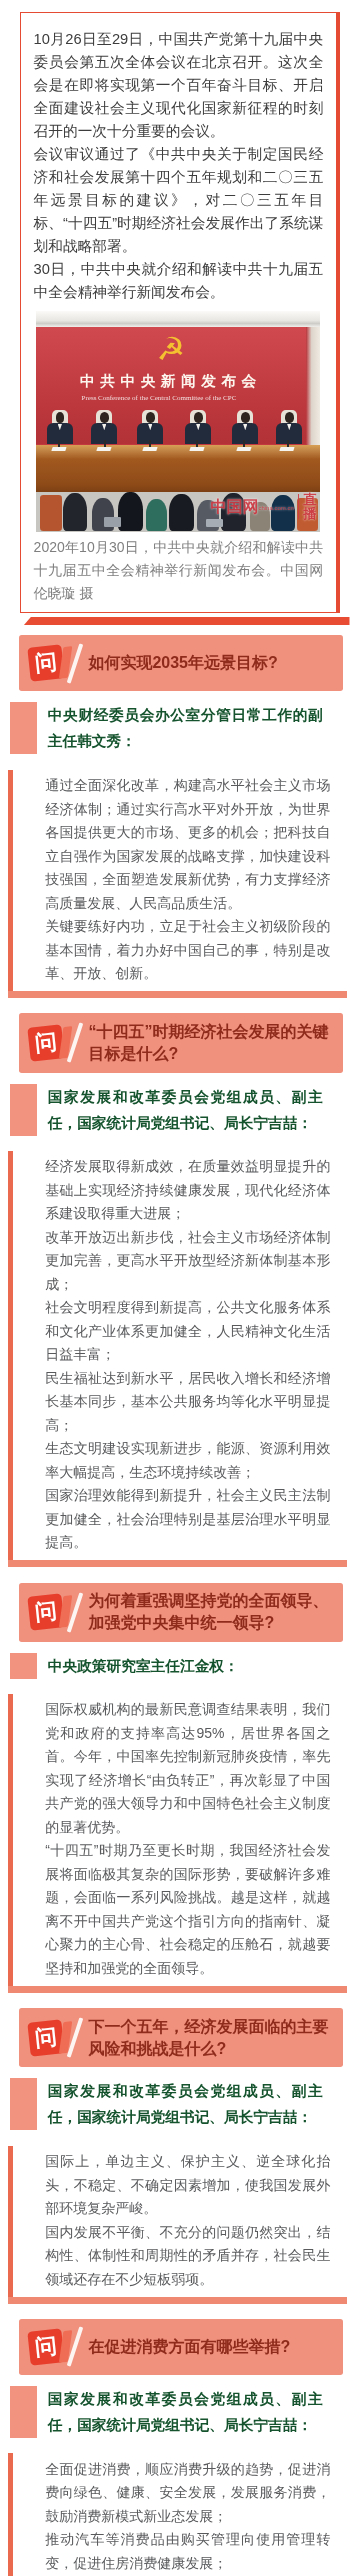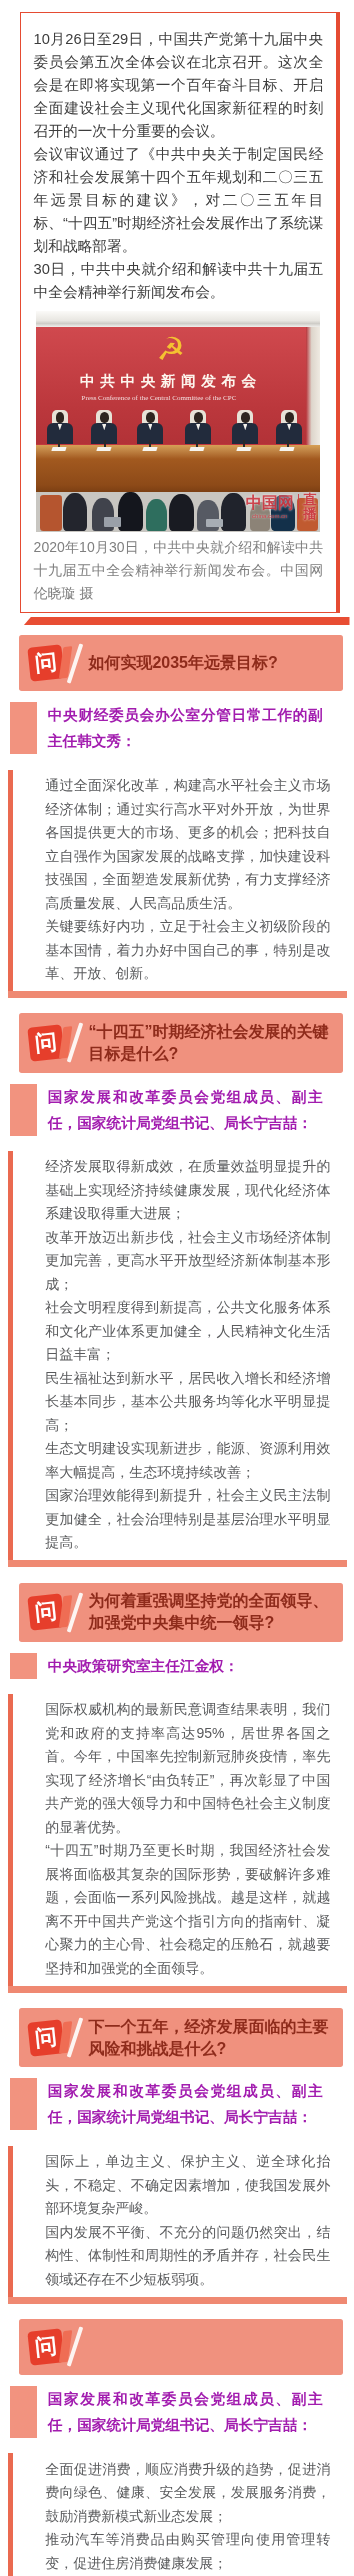--- a/index.html
+++ b/index.html
@@ -48,21 +48,21 @@
     background:#f4f2ec;clip-path:polygon(50% 100%,0 0,100% 0);}
   .ph-table{position:absolute;left:0;top:134px;width:100%;height:47px;
     background:linear-gradient(#d7a055 0,#c08444 12%,#a2591f 30%,#8d4a18 85%,#7c3f13);}
   .ph-paper{position:absolute;top:2.2px;width:14px;height:3.8px;background:#f6f4ee;
     border-radius:0.5px;transform:skewX(-18deg);}
   .ph-mic{position:absolute;top:-4.4px;width:1.6px;height:7px;background:#2a2a2a;}
   .audience{position:absolute;left:0;top:181px;width:100%;height:40px;background:#c8c6c1;}
   .aud{position:absolute;border-radius:46% 46% 14% 14%;}
   .ph-wm{position:absolute;right:2.7px;top:182px;display:flex;align-items:center;
     gap:3.8px;opacity:.92;text-shadow:0 0 2.2px rgba(255,255,255,.9);}
-  .ph-wm .col{display:flex;flex-direction:column;align-items:center;line-height:1;}
+  .ph-wm .col{display:flex;align-items:center;line-height:1;}
   .ph-wm .logo{font-size:16px;font-weight:bold;color:#ce3c46;}
   .ph-wm .url{font-size:6px;color:#ce3c46;margin-top:1.6px;}
   .ph-wm .sep{width:1.1px;height:25px;background:#ce3c46;}
   .ph-wm .live{width:15.3px;font-size:13.6px;font-weight:bold;color:#ce3c46;
     word-break:break-all;line-height:14px;text-align:center;}
 
   .caption{margin:4px 0 0 0;font-size:14px;line-height:23px;color:#7f7f7f;
     text-align:justify;word-break:break-all;}
 
   
@@ -81,21 +81,21 @@
     background:#ef6d54;transform:skewX(-14deg);z-index:-1;border-radius:1.6px;}
   .q-badge span{color:#fff;font-size:22px;font-weight:bold;line-height:1;}
   .q-slash{flex:0 0 auto;width:3.8px;height:41px;background:#fdf5f2;
     transform:rotate(18deg);margin:0 12px 0 9.8px;border-radius:1.1px;}
   .q-text{font-size:16px;line-height:22px;font-weight:bold;color:#8e2b1b;
     text-align:left;word-break:break-all;}
 
   .speaker{display:flex;align-items:stretch;margin:11px 0 0 9.8px;}
   .speaker-square{flex:0 0 27px;width:27px;background:#f2937f;}
   .speaker-name{margin-left:11px;width:275px;font-size:14.7px;line-height:26px;
-    font-weight:bold;color:#a21caf;text-align:justify;word-break:break-all;}
+    font-weight:bold;color:#14532d;text-align:justify;word-break:break-all;}
 
   .answer{position:relative;margin:15.3px 8.2px 0 8.2px;
     border-left:5.5px solid #ea6a50;
     padding:4.4px 16.4px 12.5px 32px;}
   .a-p{margin:0;font-size:14px;line-height:23.5px;color:#595a5c;
     text-align:justify;word-break:break-all;}
   .answer-band{position:absolute;left:-5.5px;right:0;bottom:0;height:7px;background:#ef8972;}
 </style>
 </head>
 <body>
@@ -278,20 +278,21 @@
       <div class="answer-band"></div>
     </div>
   </section>
 
   <section class="qa-section">
     <div class="q-banner">
       <div class="q-badge">
           <span>问</span>
         </div>
       <div class="q-slash"></div>
+      <div class="q-text">在促进消费方面有哪些举措?</div>
     </div>
     <div class="speaker">
       <div class="speaker-square"></div>
       <div class="speaker-name">国家发展和改革委员会党组成员、副主任，国家统计局党组书记、局长宁吉喆：</div>
     </div>
     <div class="answer">
       <p class="a-p">全面促进消费，顺应消费升级的趋势，促进消费向绿色、健康、安全发展，发展服务消费，鼓励消费新模式新业态发展；</p>
       <p class="a-p">推动汽车等消费品由购买管理向使用管理转变，促进住房消费健康发展；</p>
 
     </div>

